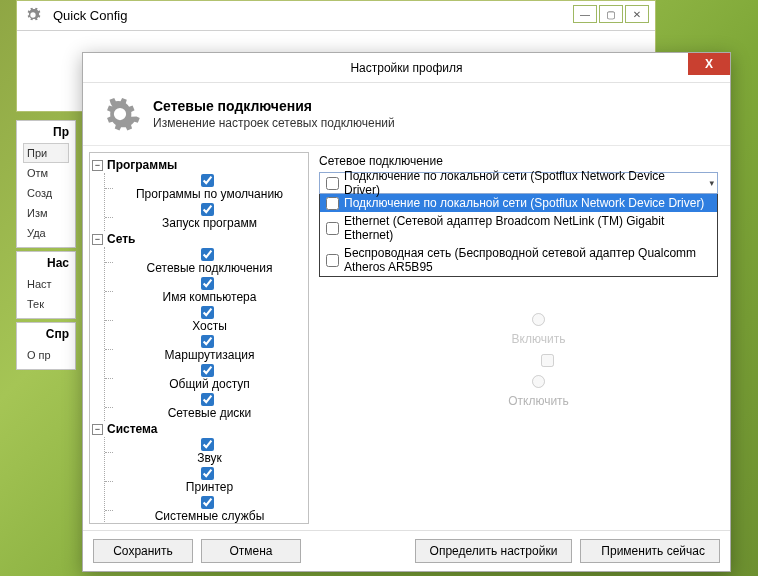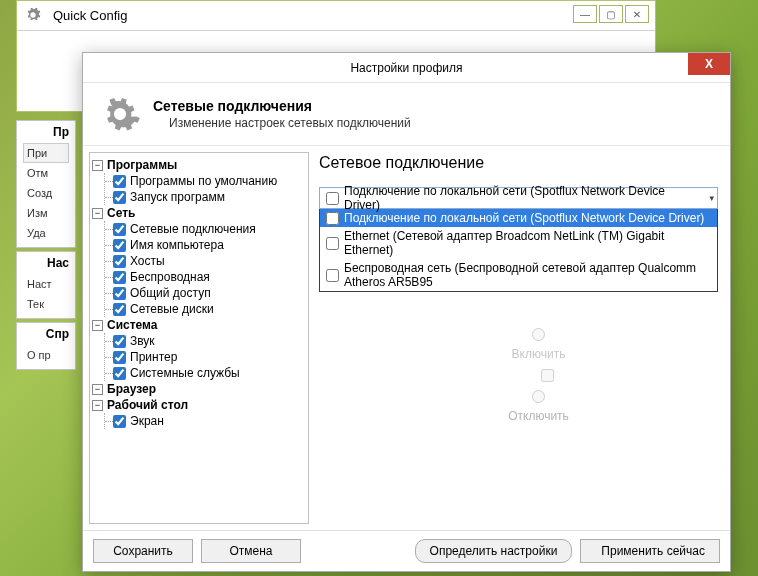--- a/index.html
+++ b/index.html
@@ -114,21 +114,21 @@
     display: flex; align-items: center;
     gap: 12px;
     padding: 10px 16px;
     border-bottom: 1px solid #e8e8e8;
   }
   .winB-header .gear {
     width: 42px; height: 42px;
     color: #8b8b8b;
   }
   .winB-header h1 { margin: 0; font-size: 14px; font-weight: 700; }
-  .winB-header p { margin: 2px 0 0 16px; font-size: 12px; color: #333; }
+  .winB-header p { margin: 2px 0 0 0; font-size: 12px; color: #333; }
   .winB-content {
     flex: 1;
     display: flex;
     min-height: 0;
   }
   
   .tree-wrap {
     width: 220px;
     border: 1px solid #c1c1c1;
     margin: 6px;
@@ -155,39 +155,40 @@
   .tree-children {
     margin-left: 12px;
     border-left: 1px dotted #aaa;
     padding-left: 0;
   }
   .tree-child {
     display: flex; align-items: center;
     padding: 1px 0 1px 8px;
     position: relative;
     cursor: pointer;
+    flex-direction: column;
   }
   .tree-child::before {
     content: "";
     position: absolute; left: 0; top: 50%;
     width: 8px; border-top: 1px dotted #aaa;
   }
   .tree-child input[type=checkbox] {
     margin: 0 4px 0 0;
     accent-color: #2b77c7;
     width: 13px; height: 13px;
   }
   
   .right-panel {
     flex: 1;
     padding: 8px 12px 8px 4px;
     position: relative;
     overflow: hidden;
   }
-  .right-panel .lbl { font-size: 16px; margin-bottom: 15px; display: block; }
+  .right-panel .lbl { font-size: 12px; margin-bottom: 4px; display: block; }
   .combo {
     width: 100%;
     border: 1px solid #8faad3;
     height: 22px;
     display: flex; align-items: center;
     padding: 0 18px 0 4px;
     position: relative;
     cursor: pointer;
     background: #fff;
   }
@@ -338,21 +339,21 @@
             <div class="tree-child">
               <input type="checkbox" checked="" style="">
               <span>Имя компьютера</span>
             </div>
             <div class="tree-child">
               <input type="checkbox" checked="" style="">
               <span>Хосты</span>
             </div>
             <div class="tree-child">
               <input type="checkbox" checked="" style="">
-              <span>Беспроводная</span>
+              <span>Маршрутизация</span>
             </div>
             <div class="tree-child">
               <input type="checkbox" checked="" style="">
               <span>Общий доступ</span>
             </div>
             <div class="tree-child">
               <input type="checkbox" checked="" style="">
               <span>Сетевые диски</span>
             </div>
           </div>
@@ -429,16 +430,16 @@
           <input type="radio" disabled="" style="">
           <span>Отключить</span>
         </div>
       </div>
     </div>
   </div>
   <div class="footer">
     <button class="btn">Сохранить</button>
     <button class="btn">Отмена</button>
     <div class="spacer"></div>
-    <button class="btn" style="min-width:140px;border-radius:10px;">Определить настройки</button>
+    <button class="btn" style="min-width:140px;">Определить настройки</button>
     <button class="btn" style="min-width:130px;padding-left:20px;">Применить сейчас</button>
   </div>
 </div>
 
 </body></html>

